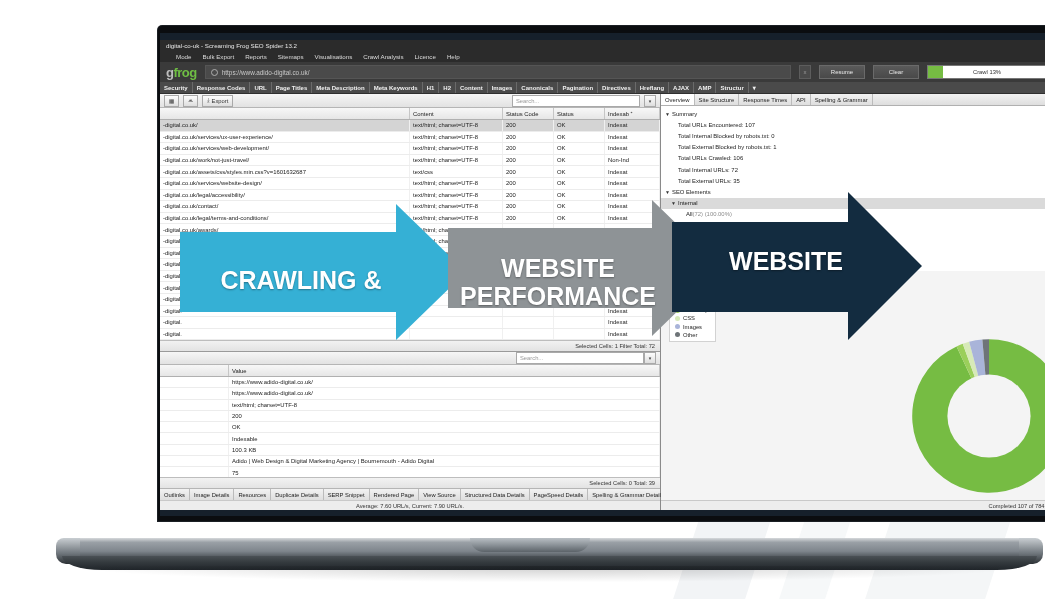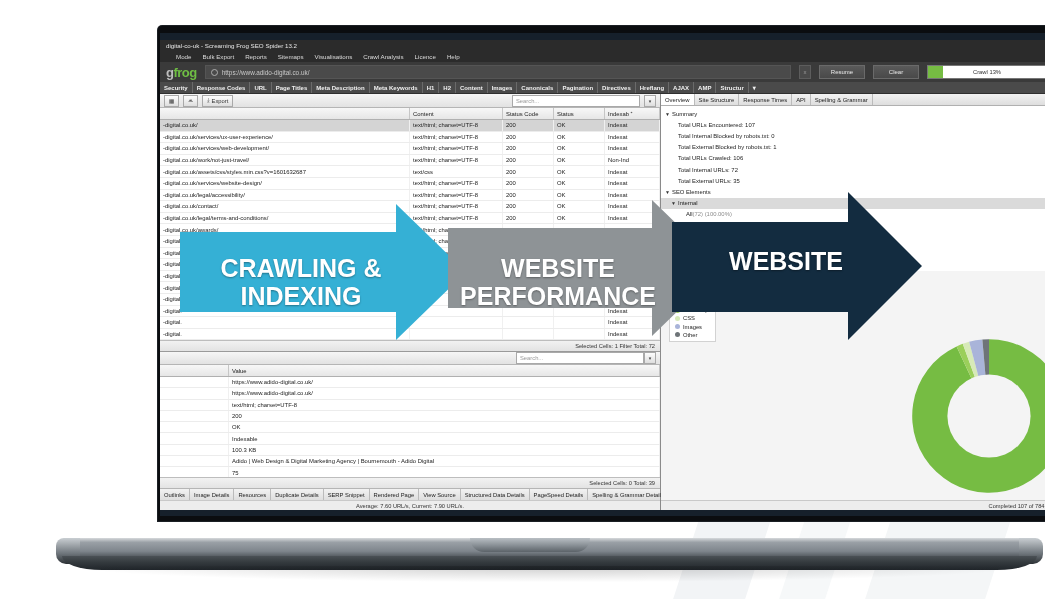--- a/index.html
+++ b/index.html
@@ -159,21 +159,21 @@
   .donut{position:absolute;right:-16px;bottom:4px;width:160px;height:160px;}
 
   .rstatus{height:10px;background:#ededed;border-top:1px solid #c9c9c9;display:flex;align-items:center;justify-content:flex-end;padding:0 5px;font-size:5.7px;color:#333;}
 
   
   .arrows{position:absolute;left:0;top:0;width:1045px;height:599px;pointer-events:none;}
   .arrow-txt{
     position:absolute;color:#fff;font-weight:bold;text-align:center;line-height:1.12;
     text-shadow:0 1px 2px rgba(0,0,0,0.35);
   }
-  .a1-txt{left:186px;top:254px;width:230px;font-size:25px;}
+  .a1-txt{left:186px;top:266px;width:230px;font-size:25px;}
   .a2-txt{left:452px;top:254px;width:212px;font-size:25px;}
   .a3-txt{left:680px;top:247px;width:212px;font-size:25px;}
 </style>
 </head>
 <body>
 
 <div class="bg-wm">
   <i class="wm1"></i>
     <i class="wm2"></i>
     <i class="wm3"></i>
@@ -603,21 +603,20 @@
 </div>
 
 <svg class="arrows" viewBox="0 0 1045 599">
   <polygon id="arr1" points="180,232 396,232 396,204 466,272 396,340 396,312 180,312" fill="#35b0d5"></polygon>
   <polygon id="arr2" points="448,228 652,228 652,200 722,268 652,336 652,308 448,308" fill="#8e9396"></polygon>
   <polygon id="arr3" points="672,222 848,222 848,192 922,266 848,340 848,312 672,312" fill="#132c40"></polygon>
 </svg>
 
 <div class="arrow-txt a1-txt">
   <div>CRAWLING &amp;</div>
-  <div>INDEXING</div>
 </div>
 <div class="arrow-txt a2-txt">
   <div>WEBSITE</div>
   <div>PERFORMANCE</div>
 </div>
 <div class="arrow-txt a3-txt">
   <div>WEBSITE</div>
 </div>
 
 </body></html>

